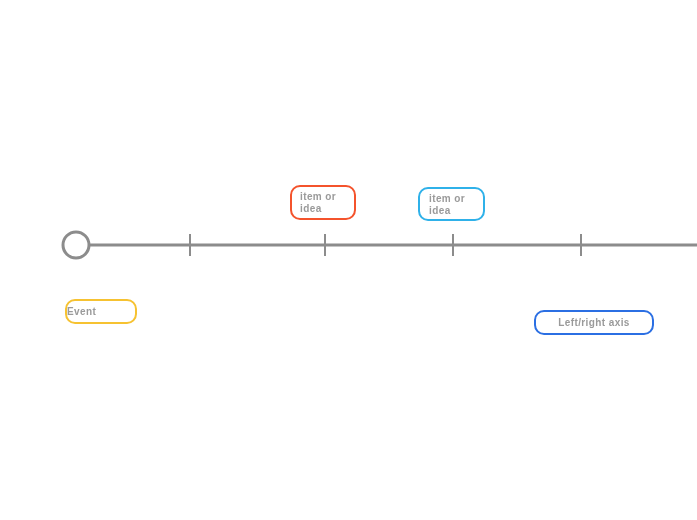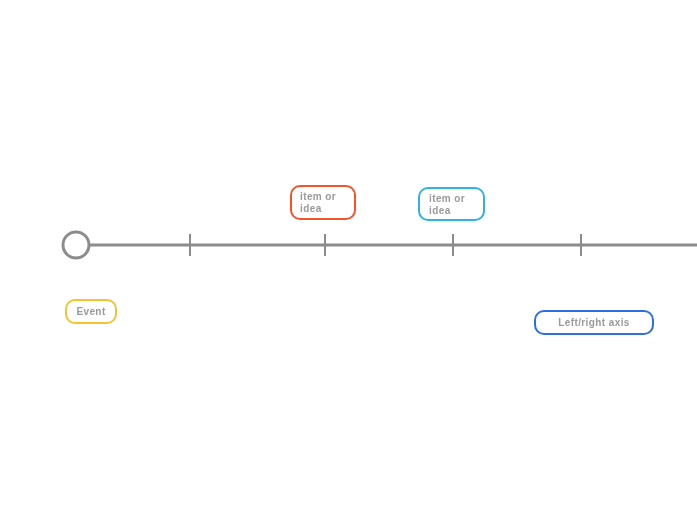--- a/index.html
+++ b/index.html
@@ -43,23 +43,23 @@
     padding: 4px 8px;
   }
   .node.item2 {
     left: 418px; top: 187px;
     width: 67px; height: 34px;
     border-color: #2fb1e9;
     padding: 4px 9px;
   }
   .node.event {
     left: 65px; top: 299px;
-    width: 52px; height: 25px;
+    width: 72px; height: 25px;
     border-color: #f6c231;
-    display: flex; align-items: center; justify-content: center;
+    display: flex; align-items: center; 
     white-space: nowrap;
   }
   .node.axisLabel {
     left: 534px; top: 310px;
     width: 120px; height: 25px;
     border-color: #2b6fe3;
     display: flex; align-items: center; justify-content: center;
     white-space: nowrap;
   }
 </style>

